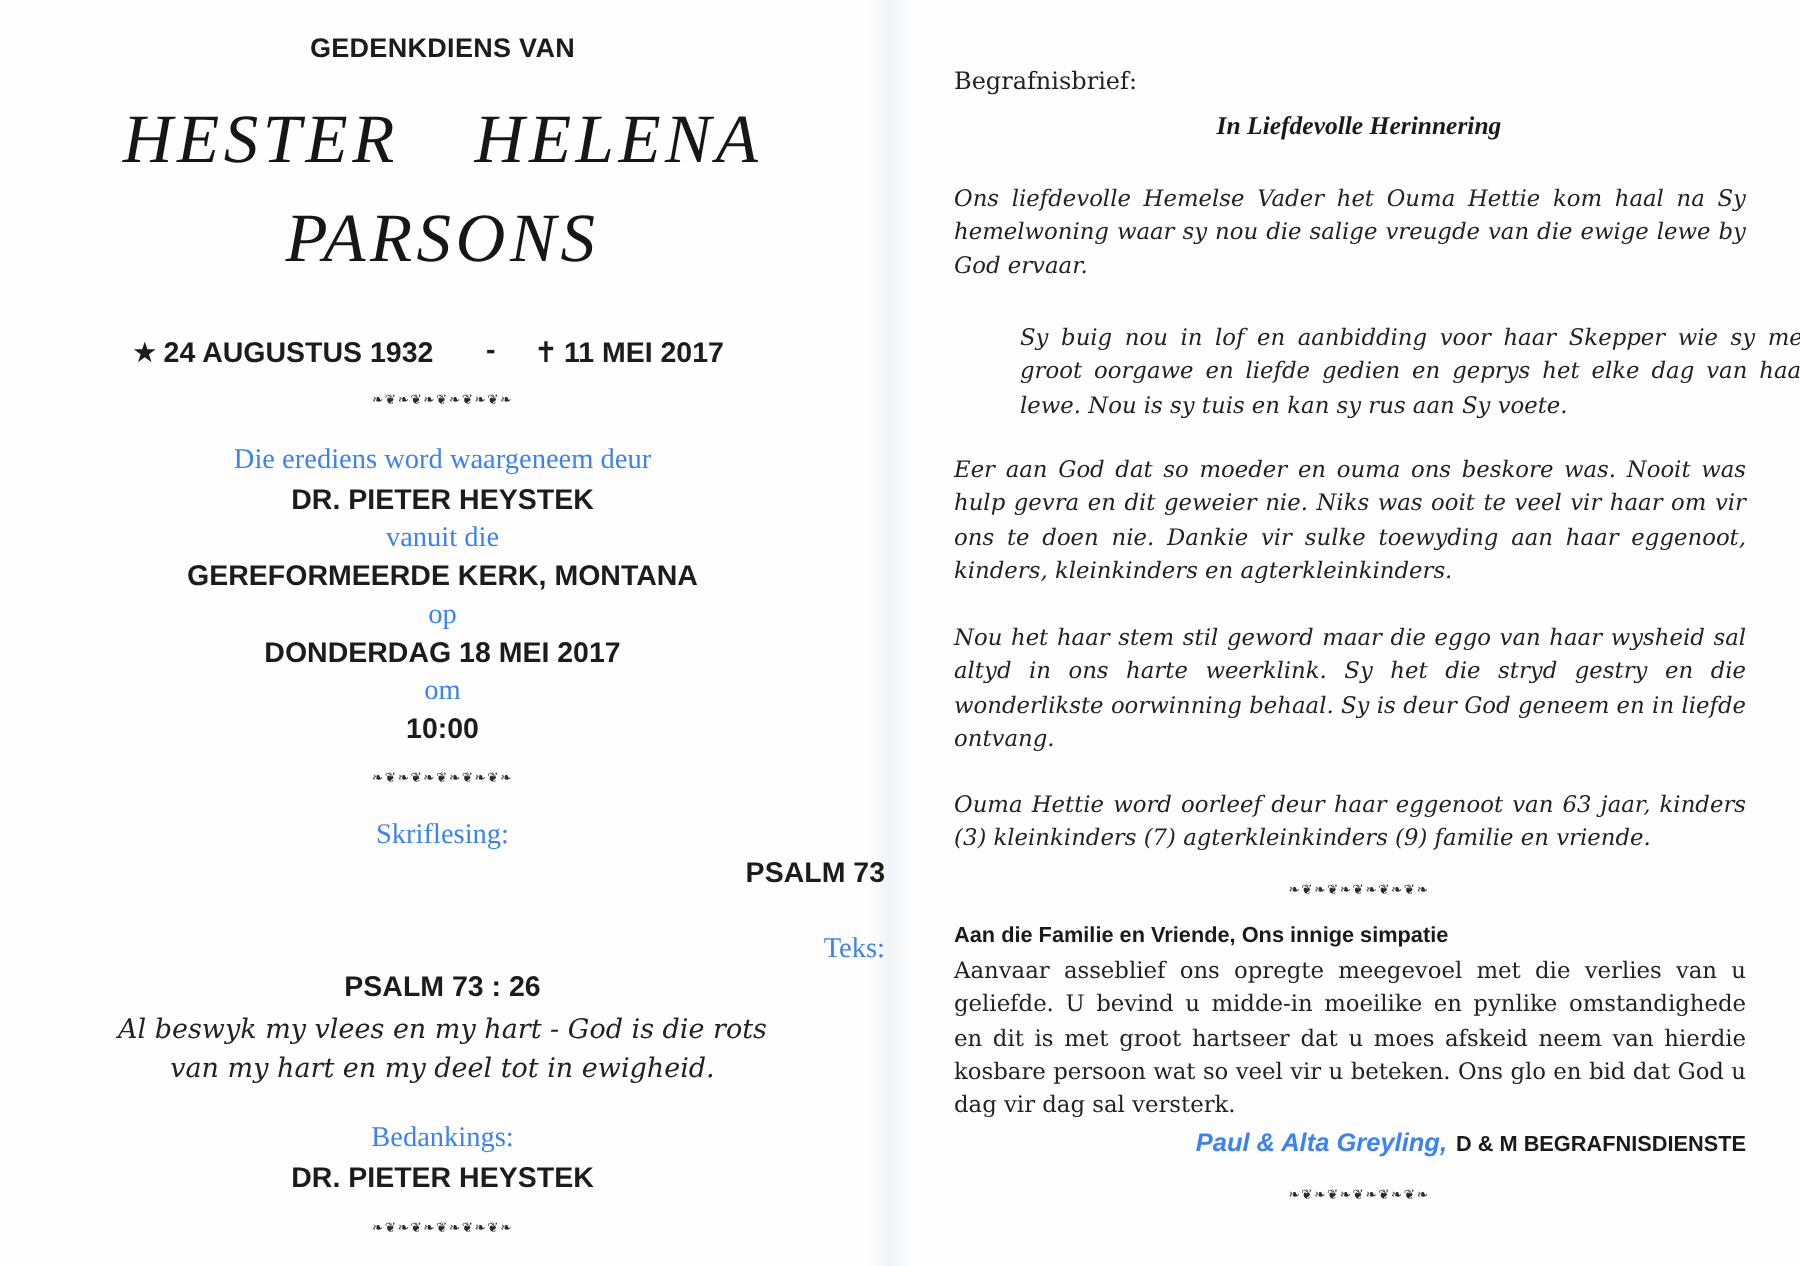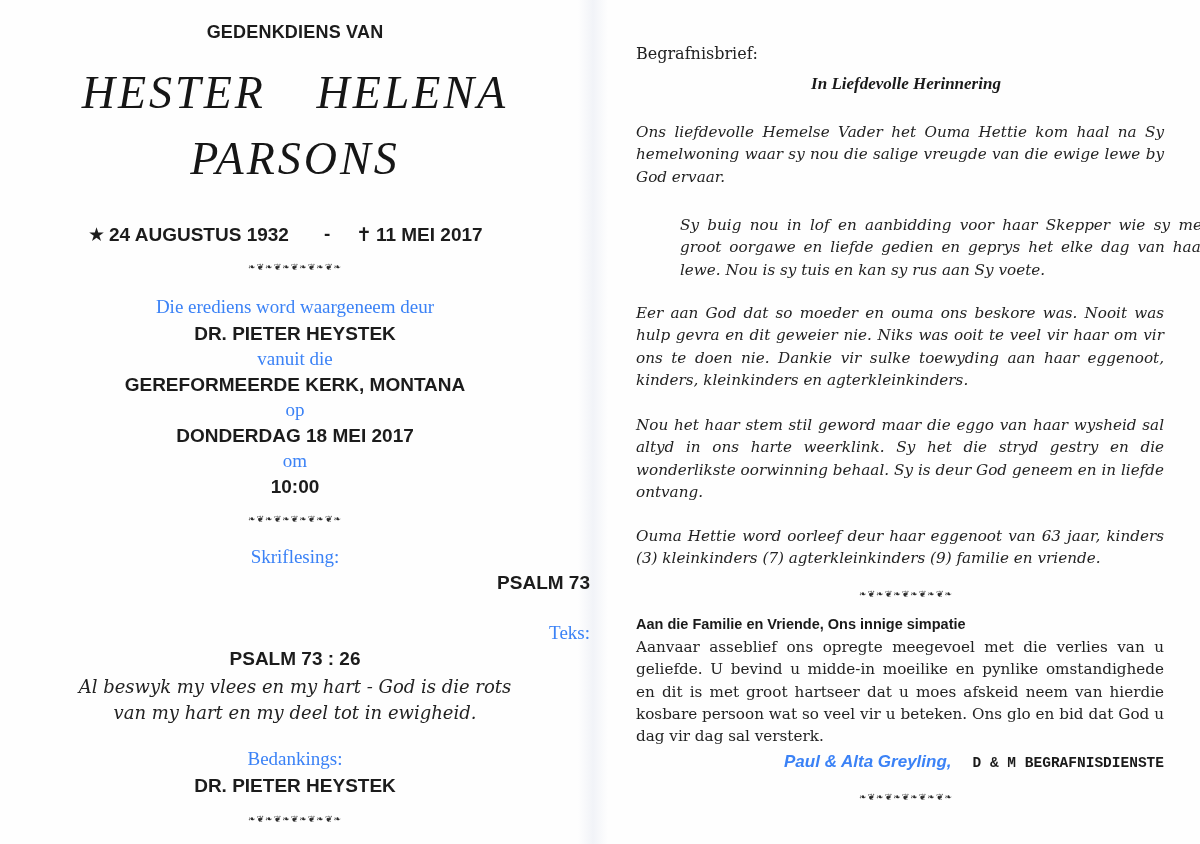--- a/index.html
+++ b/index.html
@@ -139,25 +139,25 @@
       white-space: nowrap;
     }
     .signature .sig-names {
       font-family: Liberation Sans, sans-serif;
       font-style: italic;
       font-weight: bold;
       font-size: 17px;
       color: #3b82f6;
     }
     .signature .sig-company {
-      font-family: Liberation Mono, monospace;
+      font-family: Liberation Sans, sans-serif;
       font-weight: bold;
       font-size: 14.5px;
       color: #1a1a1a;
-      margin-left: 21px;
+      margin-left: 6px;
     }
   </style>
 </head>
 <body>
 
 <div class="page page-left"></div>
 <div class="page page-right"></div>
 <div class="fold"></div>
 
 <div class="center sans-bold heading-small">GEDENKDIENS VAN</div>

